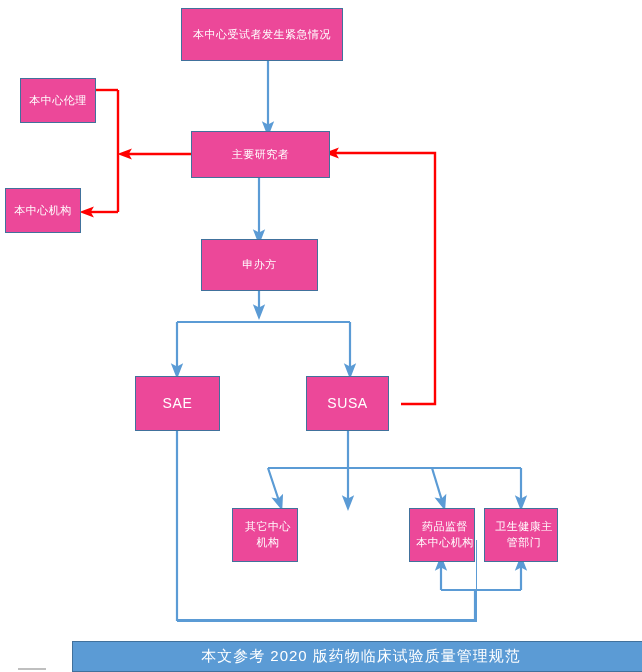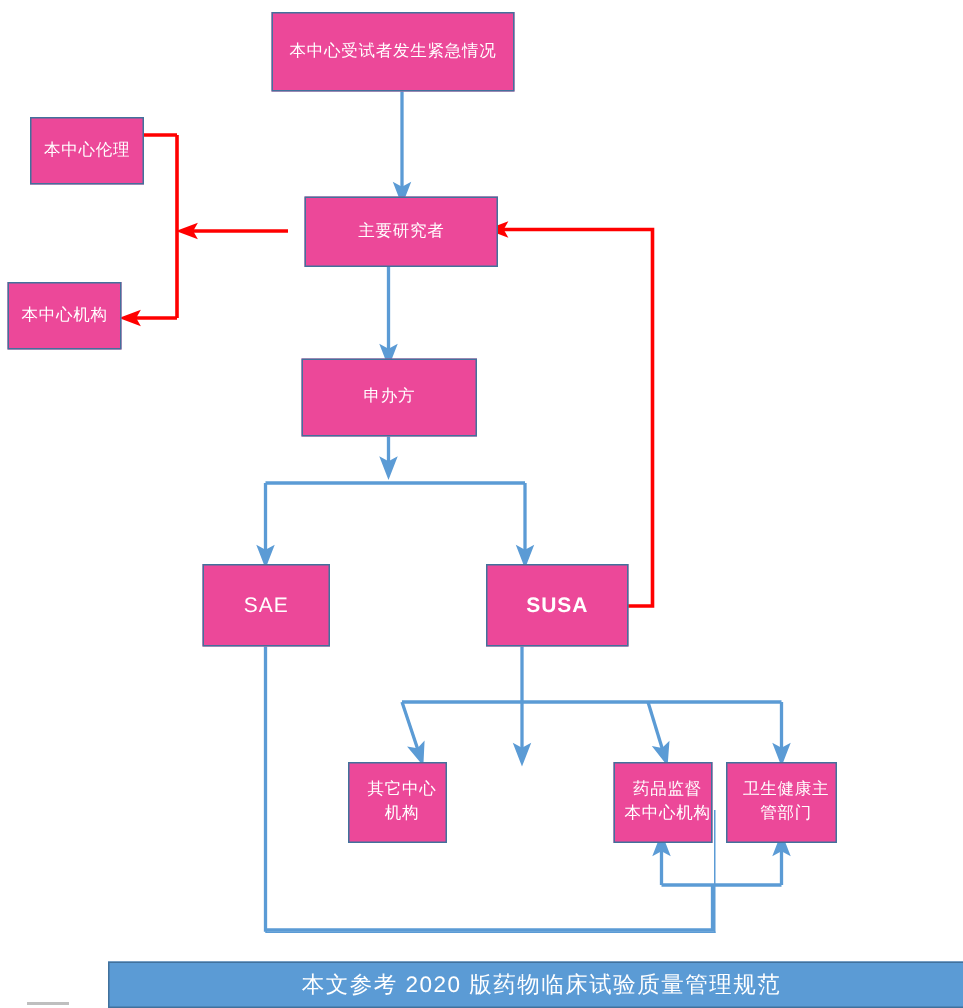--- a/index.html
+++ b/index.html
@@ -116,33 +116,33 @@
   </div>
 
   <div class="node" style="left:20px;top:78px;width:76px;height:45px;">
     <span>本中心伦理</span>
   </div>
 
   <div class="node" style="left:5px;top:188px;width:76px;height:45px;">
     <span>本中心机构</span>
   </div>
 
-  <div class="node" style="left:203px;top:131px;width:129px;height:47px;">
+  <div class="node" style="left:191px;top:131px;width:139px;height:47px;">
     <span>主要研究者</span>
   </div>
 
   <div class="node" style="left:201px;top:239px;width:117px;height:52px;align-items:center;">
     <span>申办方</span>
   </div>
 
   <div class="node latin" style="left:135px;top:376px;width:85px;height:55px;">
     <span>SAE</span>
   </div>
 
-  <div class="node latin" style="left:324px;top:376px;width:95px;height:55px;font-weight:bold;">
+  <div class="node latin" style="left:306px;top:376px;width:83px;height:55px;">
     <span>SUSA</span>
   </div>
 
   <div class="node" style="left:232px;top:508px;width:66px;height:54px;">
     <span>
         <span>其它中心</span>
         <span>机构</span>
       </span>
   </div>
 

